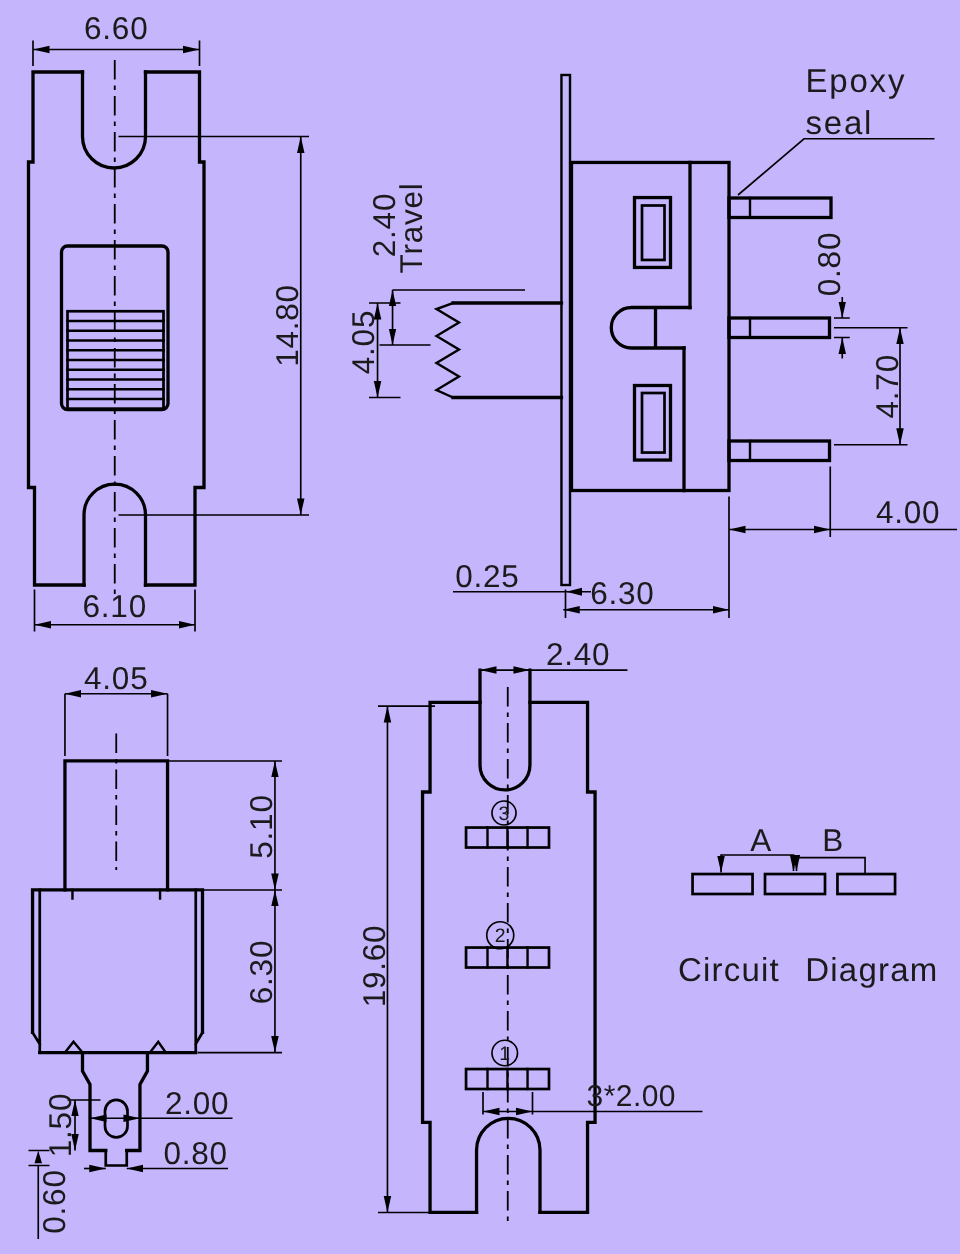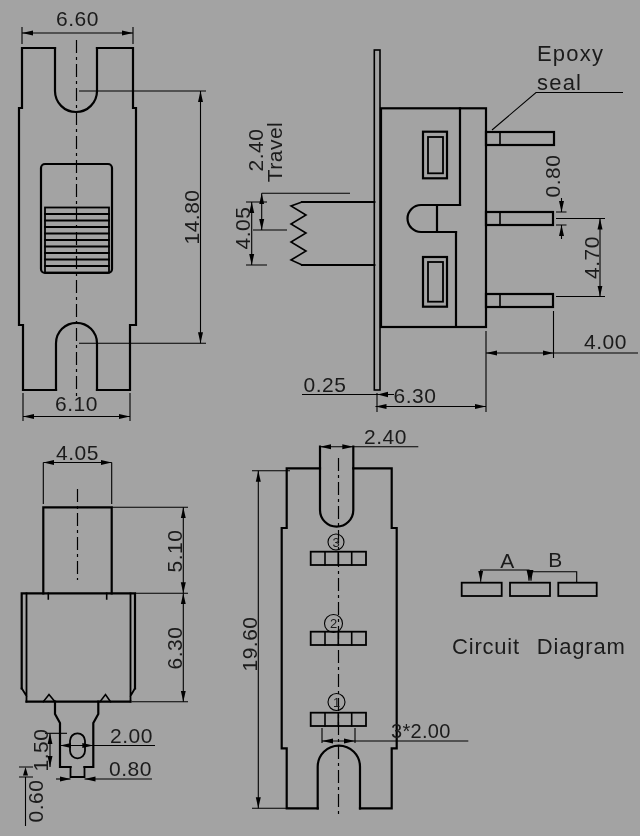--- a/index.html
+++ b/index.html
@@ -1,17 +1,17 @@
 <!DOCTYPE html>
 <html><head>
 <meta charset="utf-8">
 <style>
   html,body { margin:0; padding:0; background:#ffffff; }
   #stage {
-    position:relative; width:640px; height:836px; background:#a3a3a3;
+    position:relative; width:640px; height:836px; background:#c4b5fd;
     font-family:"Liberation Sans", sans-serif; overflow:hidden;
   }
   svg text {
     font-family:"Liberation Sans", sans-serif;
     fill:#1b1b1b;
   }
   .t21 { font-size:21px; letter-spacing:0.5px; }
   .t20 { font-size:20px; letter-spacing:0.3px; }
   .t22 { font-size:22px; letter-spacing:1.2px; }
   .tcap { font-size:22px; letter-spacing:0.8px; word-spacing:10px; }

